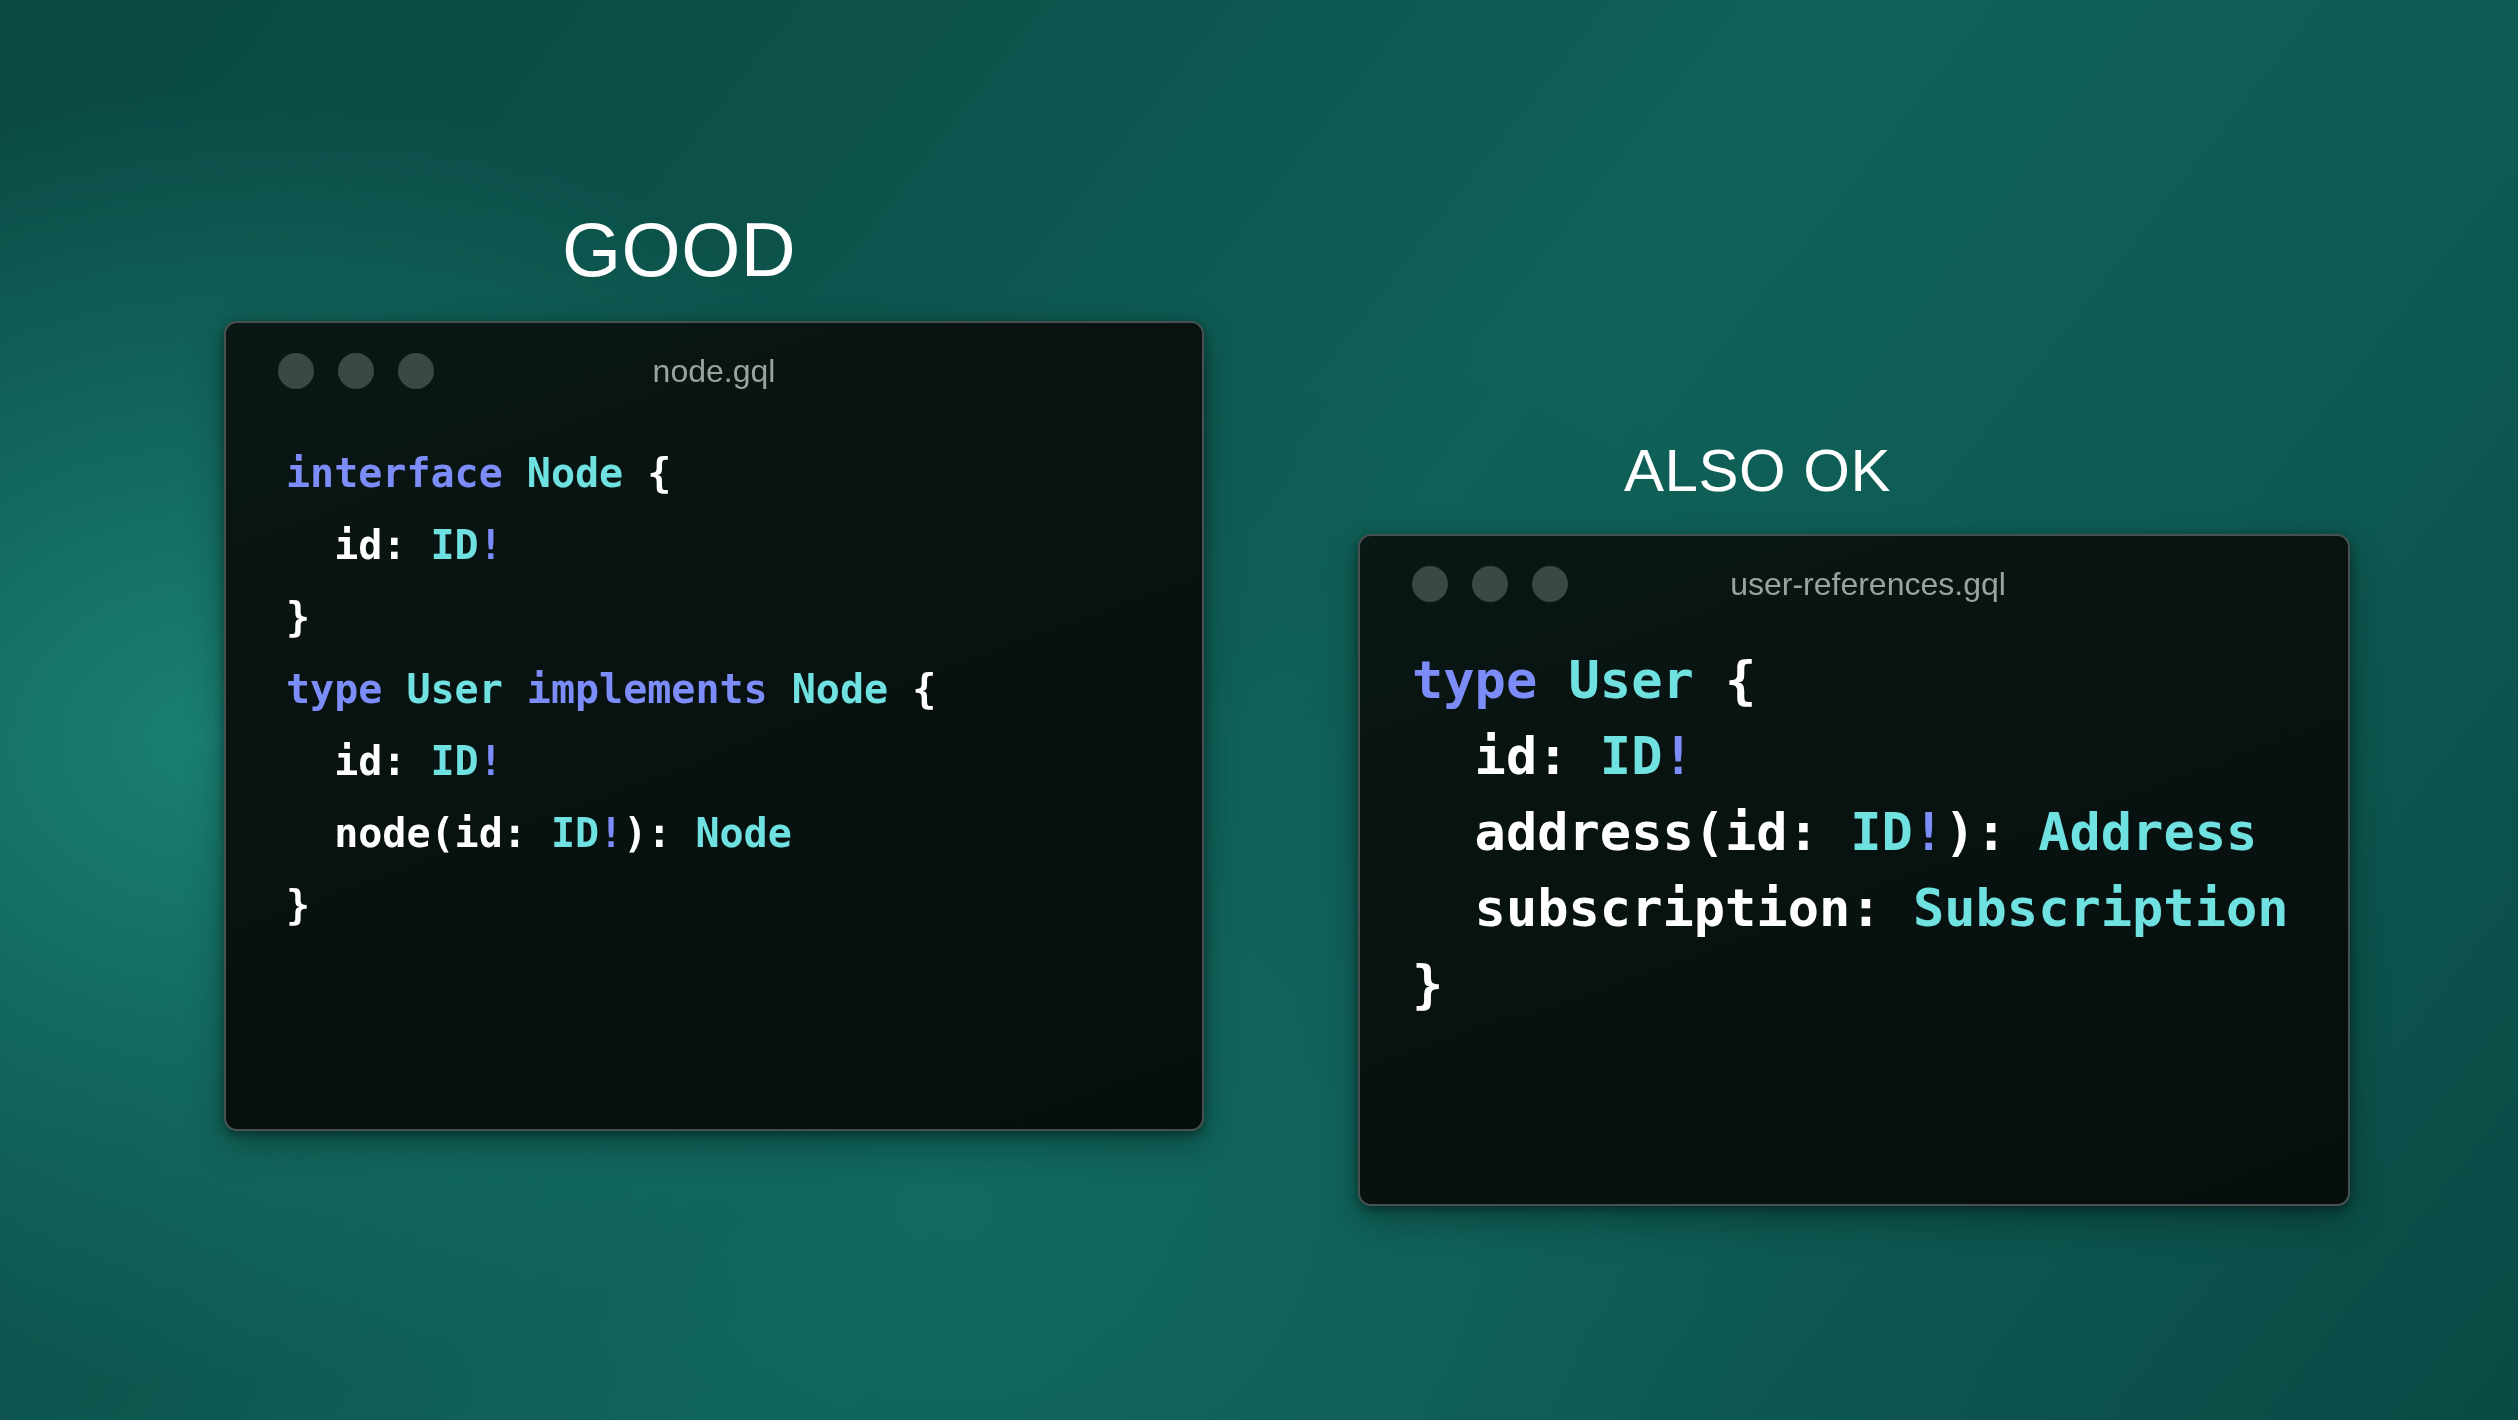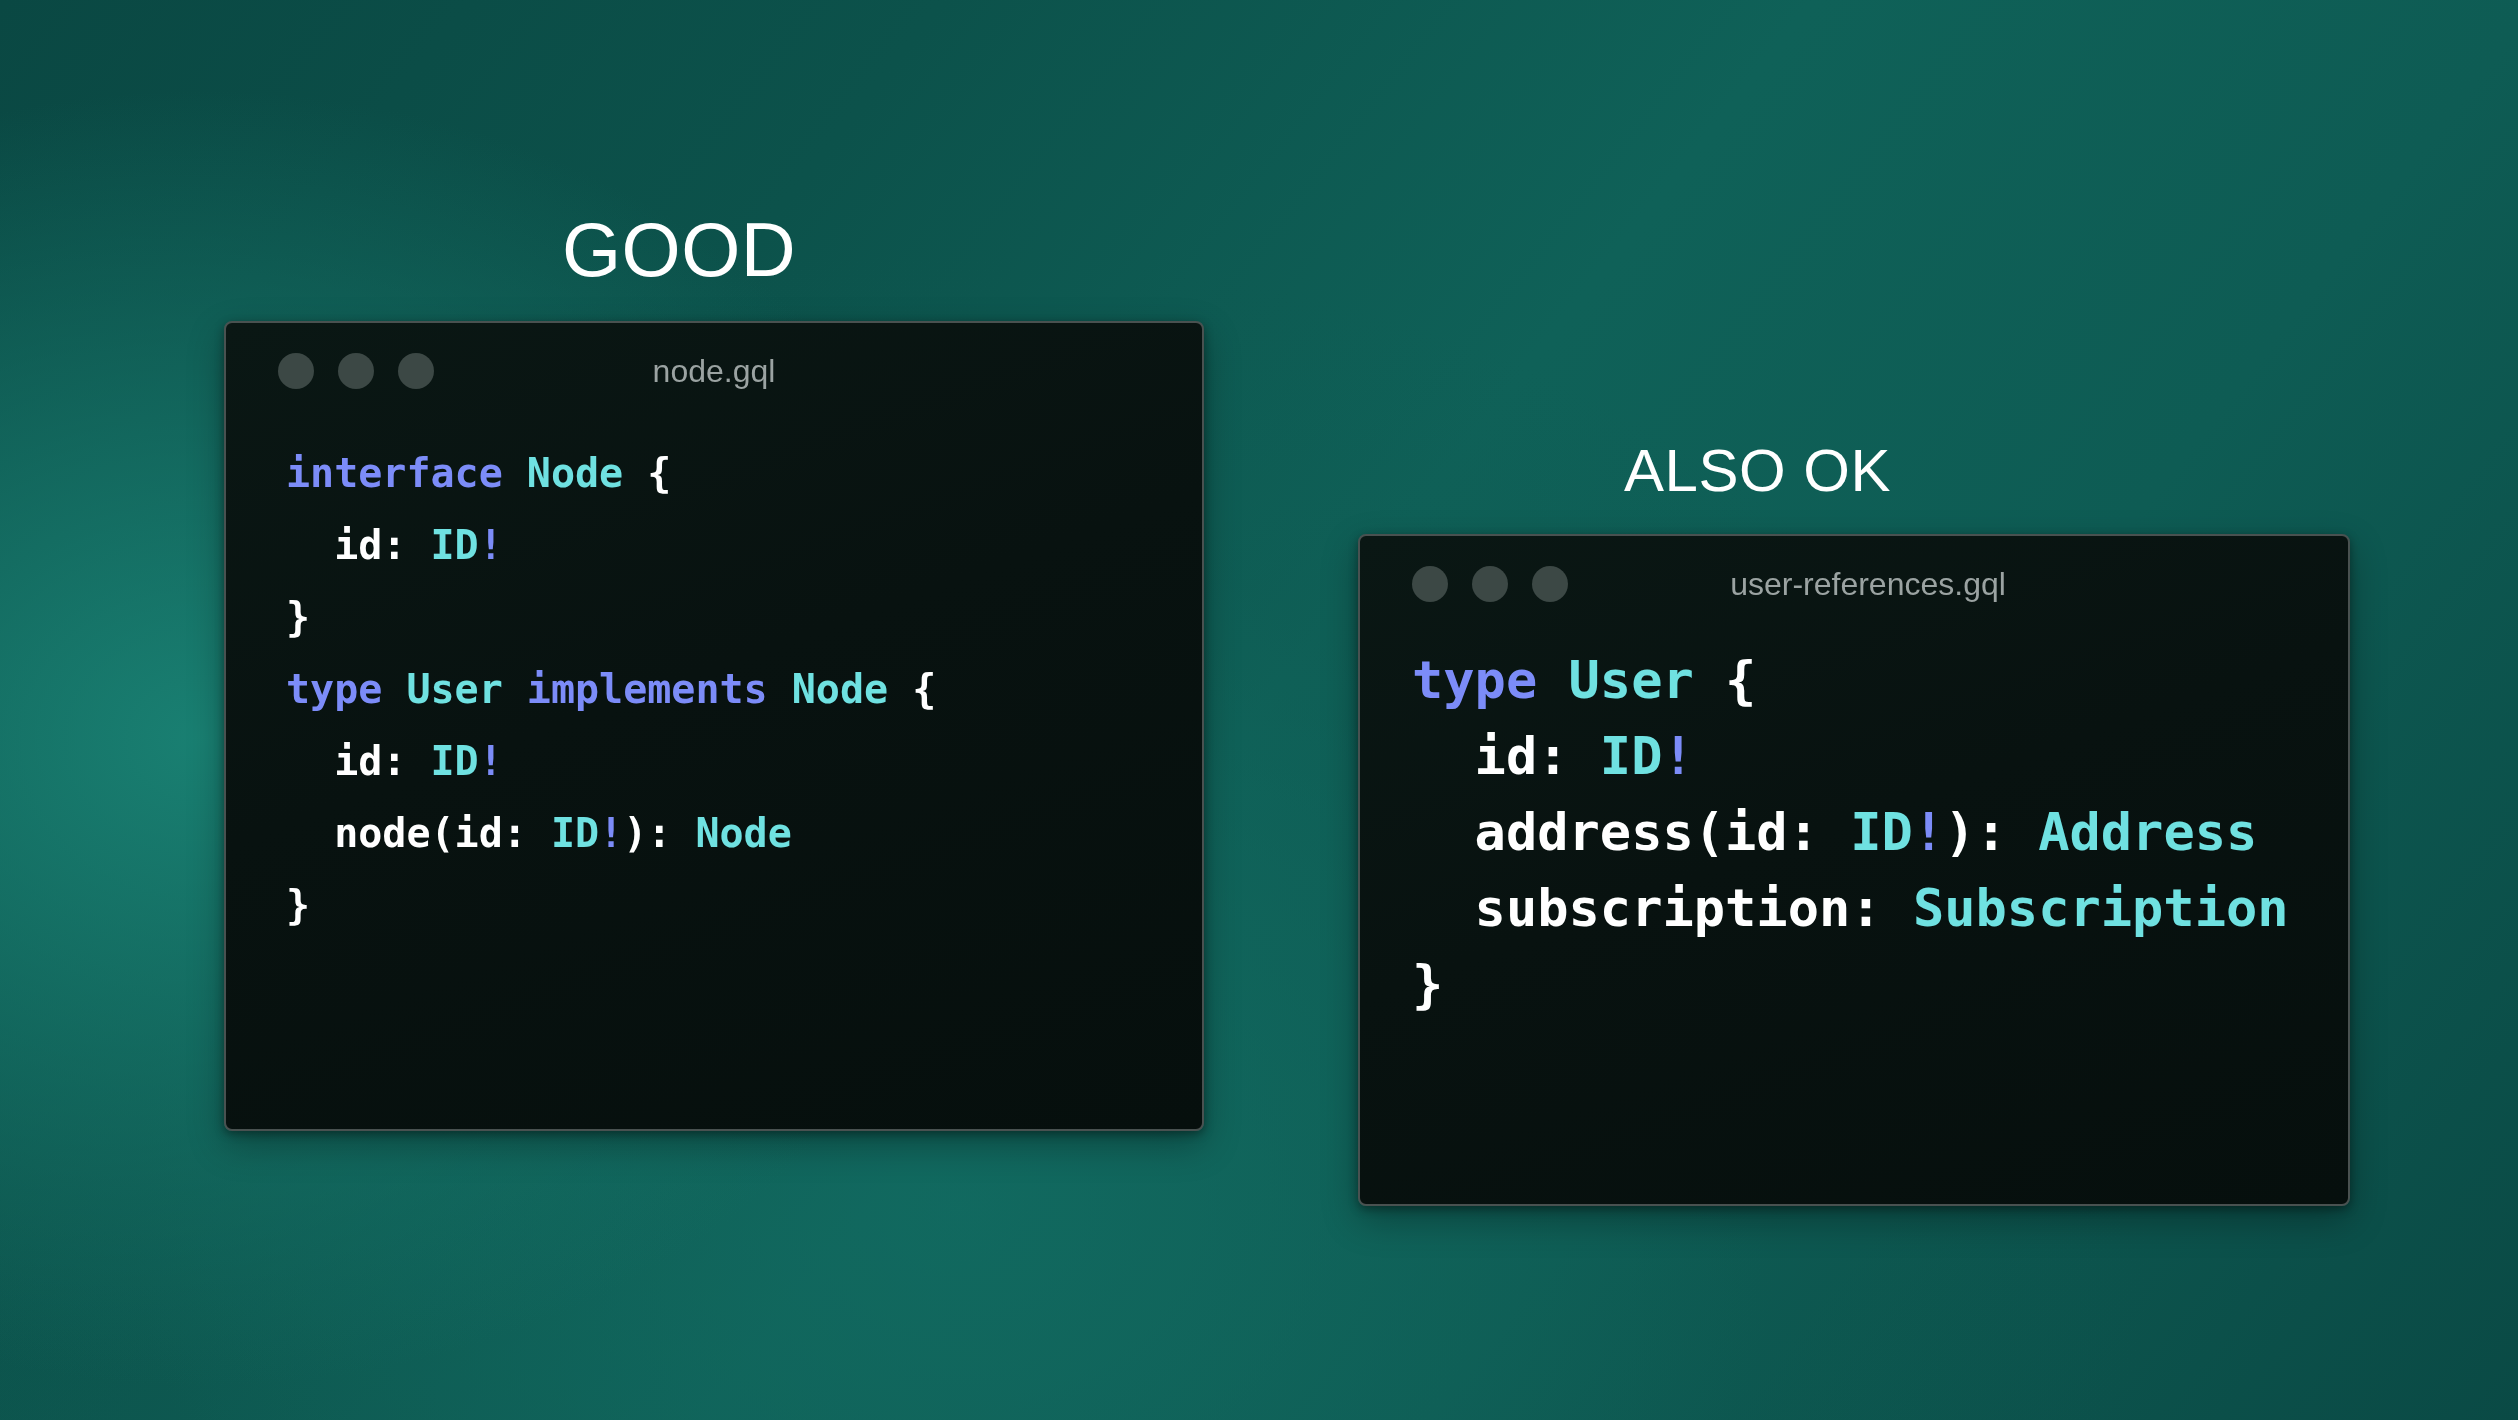--- a/index.html
+++ b/index.html
@@ -47,21 +47,21 @@
     letter-spacing: 0.5px;
     white-space: nowrap;
     line-height: 1;
   }
 
   
   .window {
     position: relative;
     background: linear-gradient(160deg, #0a1714 0%, #081210 45%, #060f0d 100%);
     border: 2px solid #495150;
-    border-radius: 8px;
+    border-radius: 13px;
     box-shadow:
       0 3px 10px rgba(0,0,0,0.38),
       0 14px 36px rgba(0,0,0,0.30);
     overflow: hidden;
   }
 
   .titlebar {
     position: relative;
     display: flex;
     align-items: center;

